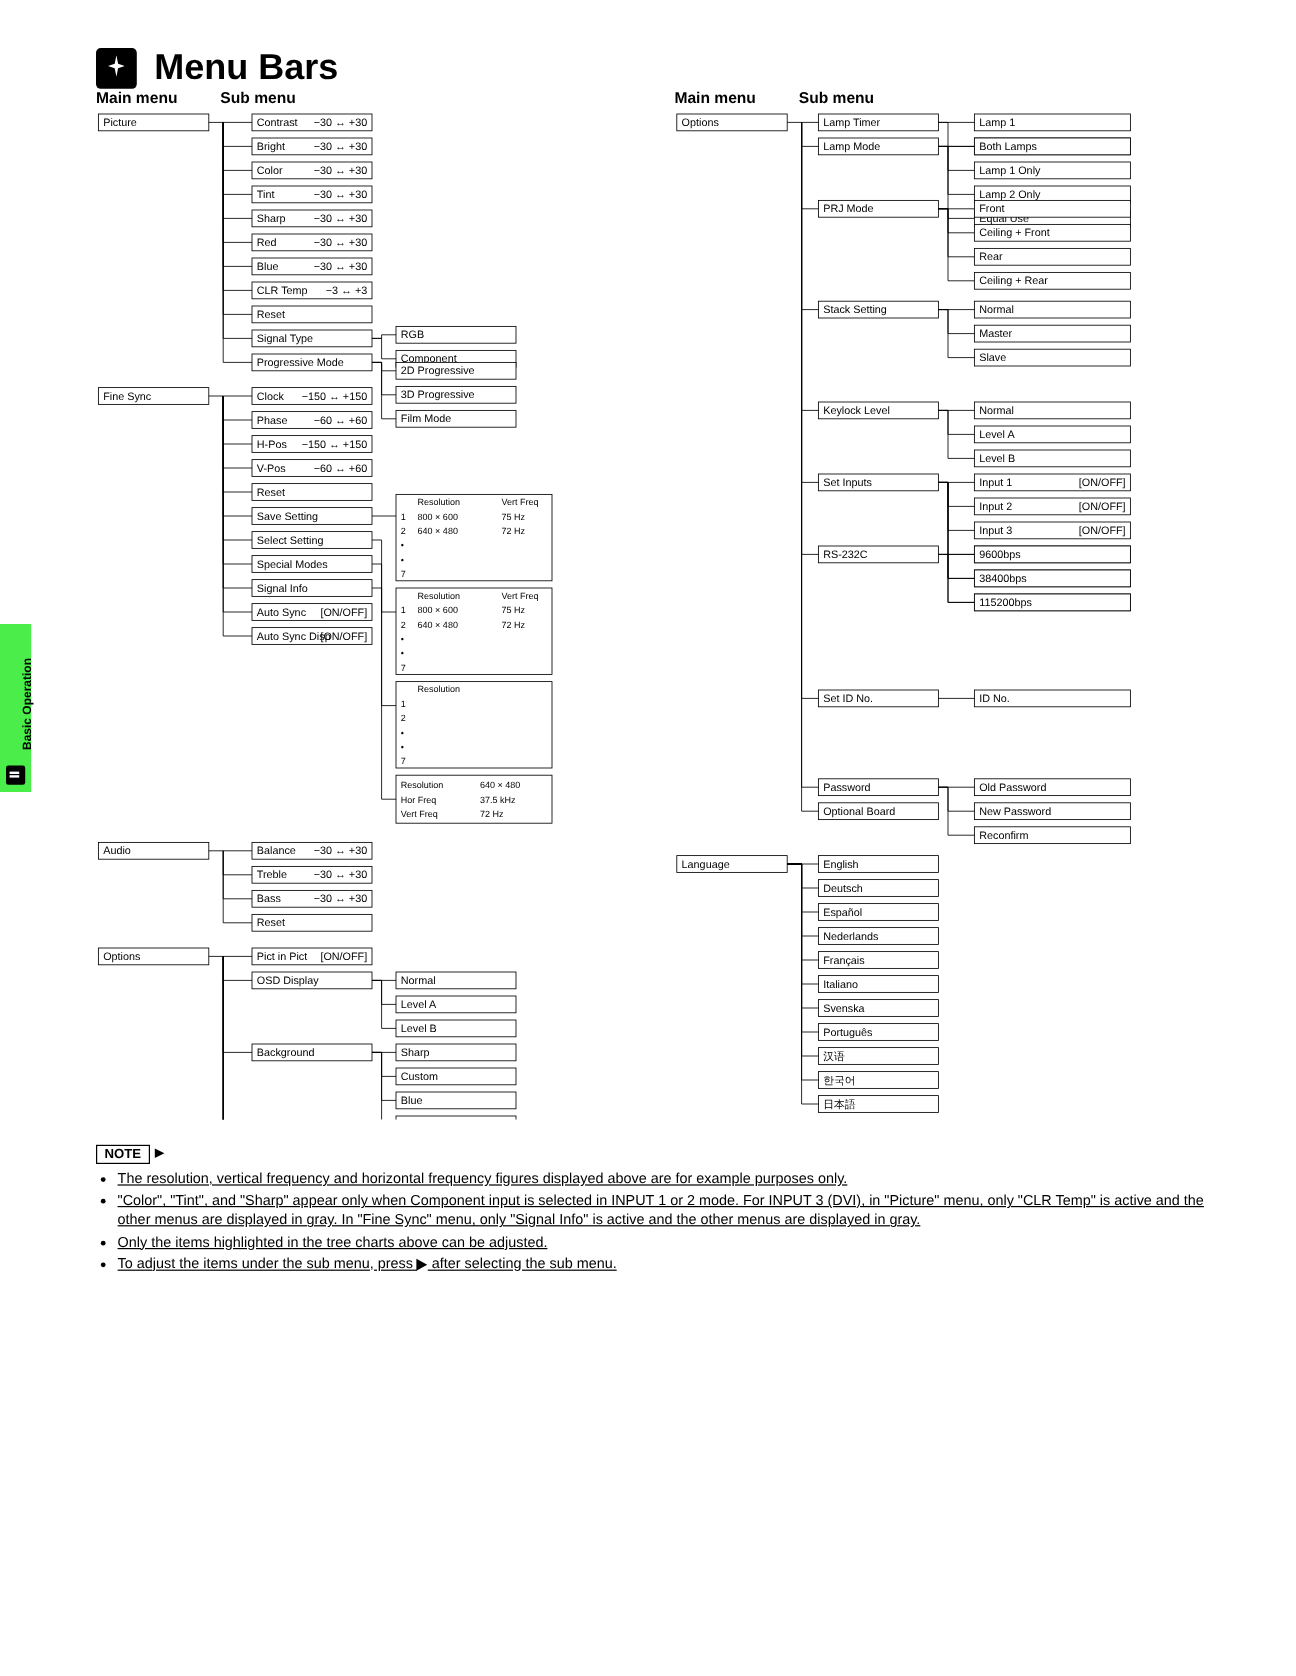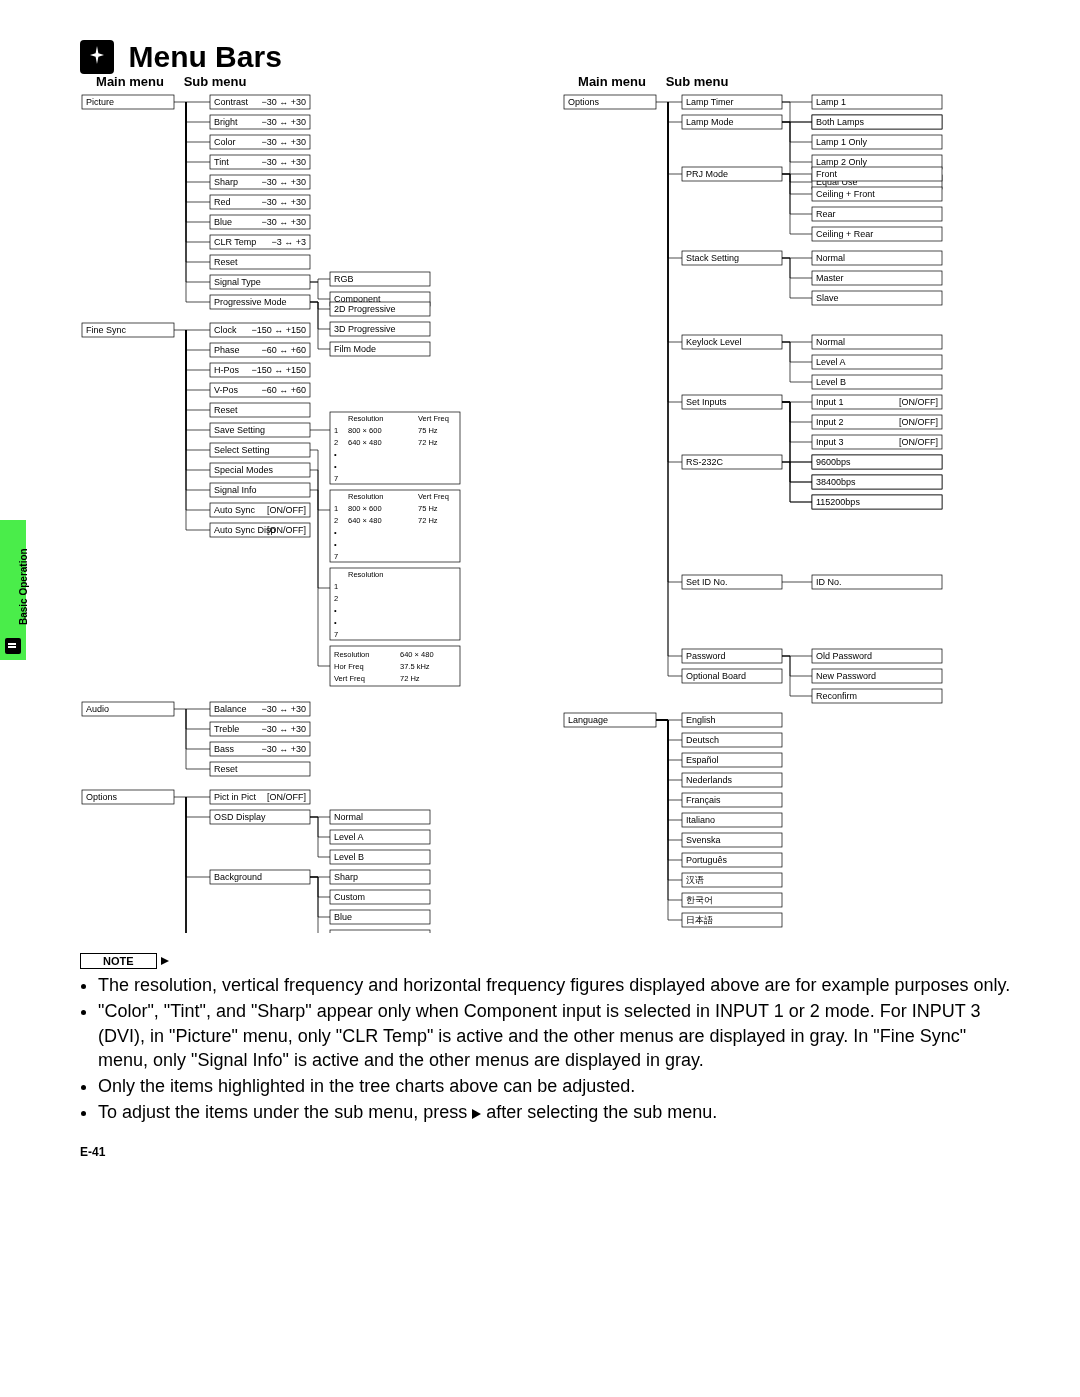--- a/index.html
+++ b/index.html
@@ -9,28 +9,28 @@
 .side-tab .icon { position:absolute; bottom:6px; left:5px; width:16px; height:16px; background:#000; border-radius:2px; }
 .side-tab .icon::after { content:''; position:absolute; left:3px; top:5px; width:8px; height:2px; background:#fff; box-shadow:0 3px 0 #fff; }
 .side-tab span { position:absolute; transform:rotate(-90deg); transform-origin:left top; left:18px; bottom:24px; font-size:10px; font-weight:bold; white-space:nowrap; }
 .head-icon { display:inline-block; width:34px; height:34px; background:#000; border-radius:4px; vertical-align:middle; margin-right:10px; position:relative; }
 .head-icon::before { content:''; position:absolute; left:10px; top:6px; width:14px; height:18px; background:#fff; clip-path:polygon(50% 0, 60% 40%, 100% 50%, 60% 60%, 50% 100%, 40% 60%, 0 50%, 40% 40%); }
 h1 { font-size:30px; font-weight:bold; display:inline-block; vertical-align:middle; }
 h2 { font-size:20px; font-weight:bold; margin-top:24px; margin-bottom:14px; }
 .columns { display:flex; gap:12px; }
 .col { flex:1; }
 .hdr { font-size:13px; font-weight:bold; margin-bottom:4px; }
-.hdr .mm { display:inline-block; width:100px;text-align:center; }
+.hdr .mm { display:inline-block; width:100px; }
 .box { fill:#fff; stroke:#000; stroke-width:0.7; }
 .lbl { font-size:9px; font-family:Arial; }
 .lbl-sm { font-size:7.5px; font-family:Arial; }
 .ln { stroke:#000; stroke-width:0.7; fill:none; }
-.note-box { border:1px solid #000; display:inline-block; padding:1px 22px; font-size:11px; font-weight:bold; margin-top:16px; }
+.note-box { border:1px solid #000; display:inline-block; padding:1px 6px; font-size:11px; font-weight:bold; margin-top:16px; }
 .arrow-r { display:inline-block; width:0; height:0; border-left:8px solid #000; border-top:4px solid transparent; border-bottom:4px solid transparent; vertical-align:middle; margin-left:4px; }
-ul.notes { margin-top:4px; padding-left:18px; font-size:18px; line-height:1.35; }
+ul.notes { margin-top:4px; padding-left:18px; font-size:12px; line-height:1.35;text-decoration:underline; }
 ul.notes li { margin-bottom:2px; }
 .play { display:inline-block; width:0; height:0; border-left:9px solid #000; border-top:5px solid transparent; border-bottom:5px solid transparent; vertical-align:middle; }
 .pnum { font-size:12px; font-weight:bold; margin-top:20px; }
 </style>
 </head>
 <body>
 
 <div class="side-tab">
   <div class="icon"></div>
   <span>Basic Operation</span>
@@ -470,14 +470,13 @@
   <div>
     <span class="note-box">NOTE</span><span class="arrow-r"></span>
     <ul class="notes">
       <li>The resolution, vertical frequency and horizontal frequency figures displayed above are for example purposes only.</li>
       <li>"Color", "Tint", and "Sharp" appear only when Component input is selected in INPUT 1 or 2 mode. For INPUT 3 (DVI), in "Picture" menu, only "CLR Temp" is active and the other menus are displayed in gray. In "Fine Sync" menu, only "Signal Info" is active and the other menus are displayed in gray.</li>
       <li>Only the items highlighted in the tree charts above can be adjusted.</li>
       <li><span></span>To adjust the items under the sub menu, press <span class="play"></span> after selecting the sub menu.</li>
     </ul>
   </div>
 
-  <div class="pnum">E-41</div>
 </div>
 
 </body></html>

